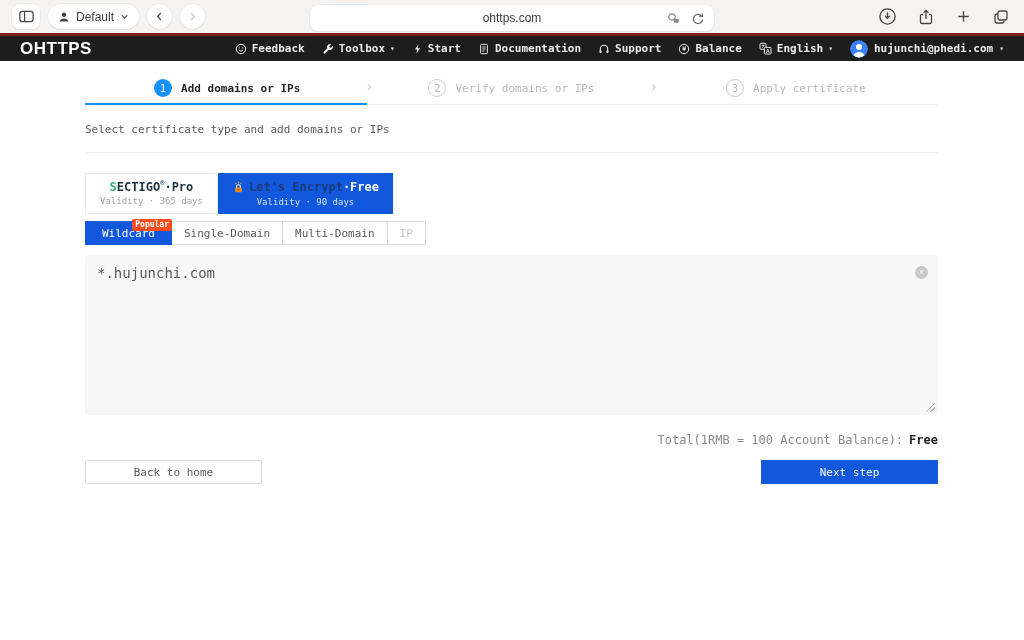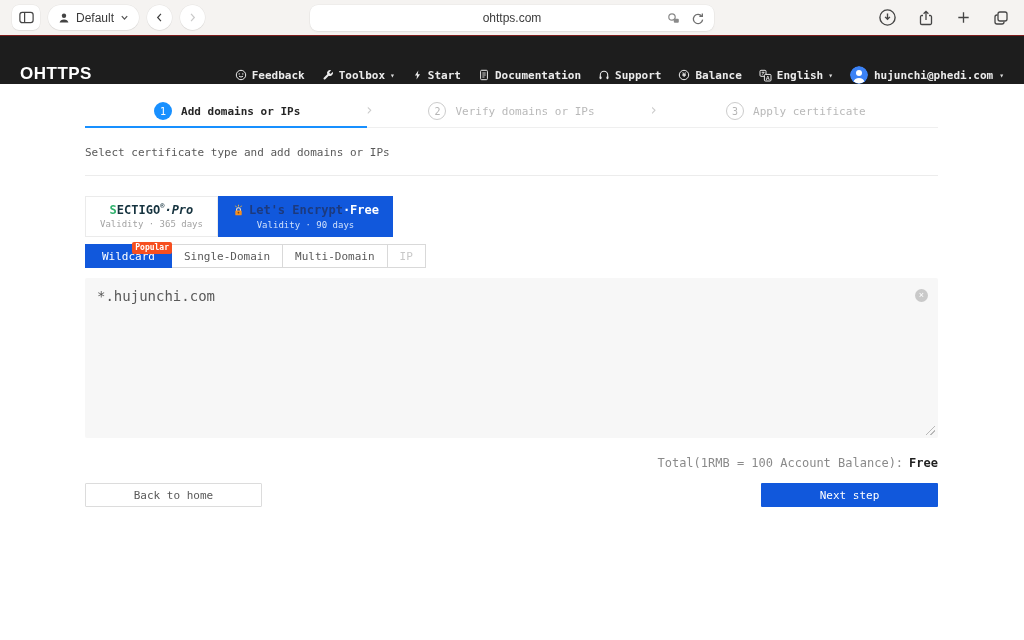--- a/index.html
+++ b/index.html
@@ -10,21 +10,21 @@
   }
   *{box-sizing:border-box;}
   html,body{margin:0;padding:0;}
   body{
     width:1024px;height:640px;overflow:hidden;background:#fff;
     font-family:"DejaVu Sans Mono","Liberation Mono",monospace;
   }
   
   .chrome{
     position:relative;height:36px;background:var(--chrome-bg);
-    border-bottom:1px solid #7f1d1d;display:flex;align-items:center;
+    border-bottom:3px solid #7f1d1d;display:flex;align-items:center;
     padding:0 12px;gap:8px;font-family:"Liberation Sans","DejaVu Sans",sans-serif;
   }
   .cbtn{background:#fff;border:none;height:25px;border-radius:7px;
     display:flex;align-items:center;justify-content:center;
     box-shadow:0 0 0 .5px rgba(0,0,0,.06),0 1px 1px rgba(0,0,0,.05);padding:0;cursor:pointer;}
   .cbtn.square{width:28px;}
   .cbtn.round{width:25px;border-radius:50%;}
   .profile-pill{border-radius:13px;padding:0 10px;gap:6px;font-size:12px;color:#3a3a3a;}
   .ext-pill{background:#dde9fb;border-radius:7px;height:25px;display:flex;align-items:center;padding:0 3px;margin-left:110px;}
   .ext-pill button{background:none;border:none;padding:2px 4px;display:flex;align-items:center;cursor:pointer;}
@@ -32,21 +32,21 @@
   .url-bar{
     position:absolute;left:50%;top:5px;transform:translateX(-50%);
     width:404px;height:26px;background:#fff;border-radius:8px;
     box-shadow:0 0 0 .5px rgba(0,0,0,.05),0 1px 2px rgba(0,0,0,.06);
     display:flex;align-items:center;justify-content:center;cursor:text;
   }
   .url-text{font-size:12px;color:#3c3c3c;}
   .url-right{position:absolute;right:8px;top:0;height:100%;display:flex;align-items:center;gap:7px;}
   .chrome-right{margin-left:auto;display:flex;align-items:center;gap:16px;}
   
-  .navbar{height:48px;background:var(--nav-bg);display:flex;align-items:flex-end;padding:0 20px;gap:48px;}
+  .navbar{height:25px;background:var(--nav-bg);display:flex;align-items:center;padding:0 20px;gap:48px;}
   .logo{color:#fff;font-family:"Liberation Sans","DejaVu Sans",sans-serif;
     font-weight:bold;font-size:17px;letter-spacing:.5px;cursor:pointer;}
   .nav-right{margin-left:auto;display:flex;align-items:center;gap:17px;}
   .nav-item{display:flex;align-items:center;gap:5px;color:#ebebeb;font-size:11px;font-weight:bold;
     background:none;border:none;font-family:inherit;cursor:pointer;padding:0;}
   .nav-caret{font-size:8px;color:#dcdcdc;}
   .account{display:flex;align-items:center;gap:6px;color:#ebebeb;font-size:11px;font-weight:bold;
     background:none;border:none;font-family:inherit;cursor:pointer;padding:0;}
   
   .page{width:853px;margin-left:85px;}
@@ -68,21 +68,21 @@
   
   .cards{margin-top:20px;display:flex;}
   .card{height:41px;display:flex;flex-direction:column;align-items:center;justify-content:center;
     gap:3px;cursor:pointer;border:none;padding:0 14px;font-family:inherit;}
   .card-sectigo{background:#fff;border:1px solid #ebebeb;min-width:129px;}
   .card-le{background:var(--blue);min-width:134px;}
   .card-brand{font-size:12px;font-weight:bold;display:flex;align-items:center;line-height:1;}
   .sectigo-s{color:#2eb06b;}
   .sectigo-rest{color:#16333f;}
   .sectigo-reg{font-size:7px;color:#16333f;vertical-align:super;position:relative;top:-4px;}
-  .sectigo-tier{color:#16333f;font-style:italic;}
+  .sectigo-tier{color:#16333f;}
   .le-brand-text{color:#1d3a7d;margin-left:4px;}
   .le-tier{color:#fff;}
   .card-sub{font-size:9px;color:#a3a3a3;}
   .card-le .card-sub{color:#cfe0fb;}
   
   .tabs{margin-top:7px;display:flex;align-items:flex-end;}
   .tab{height:24px;border:1px solid #d9d9d9;background:#fff;color:#595959;font-size:11px;
     display:flex;align-items:center;padding:0 12px;margin-left:-1px;position:relative;
     font-family:inherit;cursor:pointer;}
   .tab:first-child{margin-left:0;padding:0 16px;}

